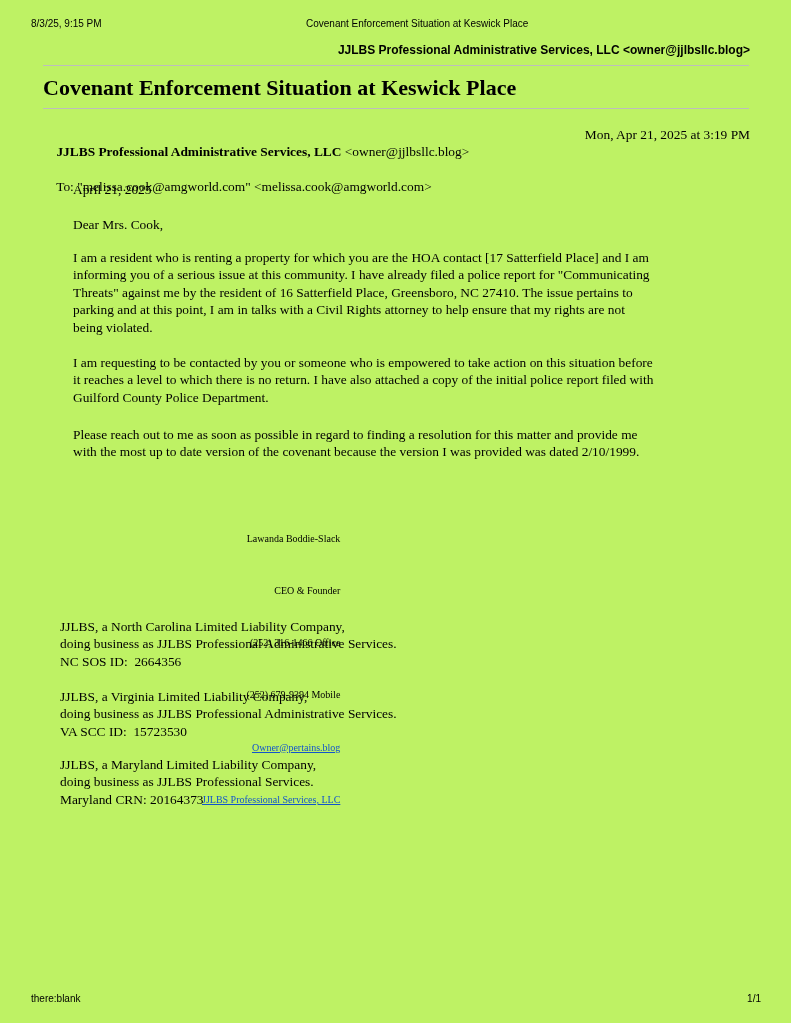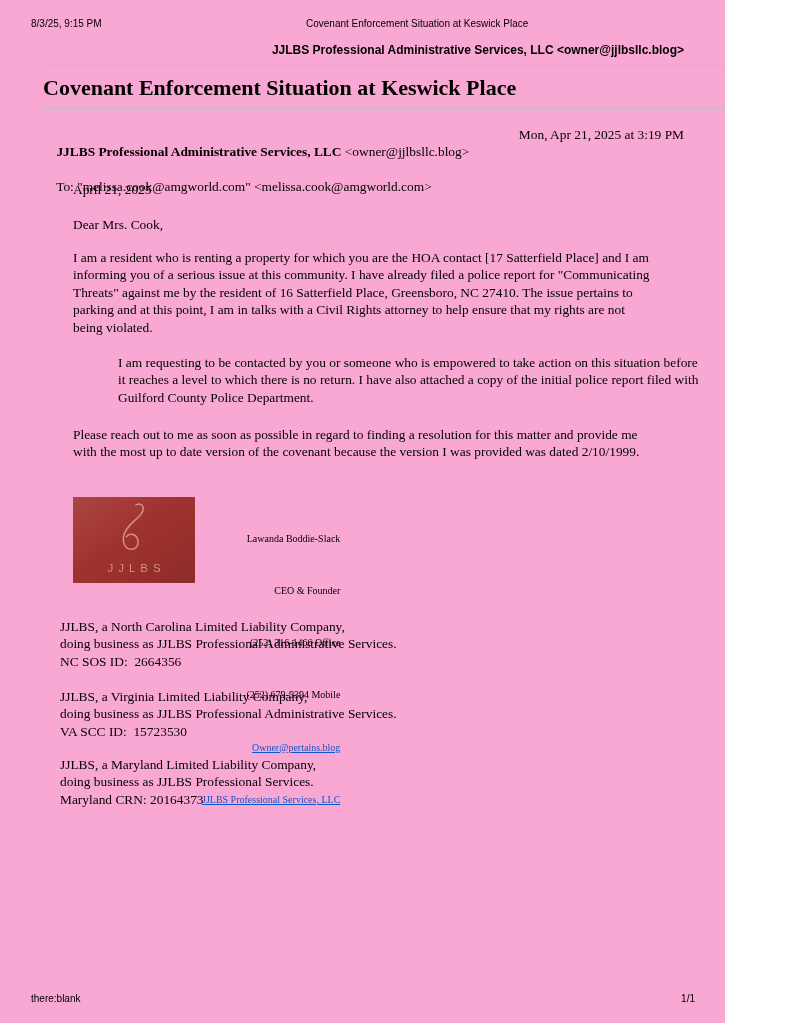--- a/index.html
+++ b/index.html
@@ -1,20 +1,20 @@
 <!DOCTYPE html>
 <html style="--logo-bg: #a0322e; --logo-accent: #d28f7c; --link-color: #1155cc;"><head>
 <meta charset="utf-8">
 <style>
   html,body { margin:0; padding:0; background:#ffffff; }
   .page {
     position: relative;
-    width: 725px;
+    width: 791px;
     height: 1023px;
-    background: #f9a8d4;
+    background: #bef264;
     overflow: hidden;
     font-family: "Liberation Serif", "DejaVu Serif", serif;
     color: #000000;
   }
   .sans  { font-family: "Liberation Sans", "DejaVu Sans", sans-serif; }
   .serif { font-family: "Liberation Serif", "DejaVu Serif", serif; }
   .abs   { position: absolute; }
 
   
   .print-small { font-size: 10px; line-height: 13px; color: #000; }
@@ -47,21 +47,21 @@
   .msg-head { font-size: 13.4px; line-height: 17.4px; white-space: pre; }
   .from-block { top: 126px; left: 43px; }
   .from-name  { font-weight: bold; }
   .msg-date   { top: 126px; right: 41px; }
 
   
   .body-text { font-size: 13.4px; line-height: 17.4px; white-space: pre; }
   .t-dateline   { top: 181px; left: 73px; }
   .t-salutation { top: 216px; left: 73px; }
   .t-para1      { top: 249px; left: 73px; }
-  .t-para2      { top: 354px; left: 73px; margin-left: 45px; }
+  .t-para2      { top: 354px; left: 73px; }
   .t-para3      { top: 426px; left: 73px; }
 
   
   .logo-box {
     top: 497px; left: 73px; width: 122px; height: 86px;
     background: var(--logo-bg, #a0322e);
     background-image: linear-gradient(145deg, rgba(255,255,255,0.10) 0%, rgba(255,255,255,0) 45%, rgba(0,0,0,0.12) 100%);
   }
   .logo-monogram { position:absolute; top: 4px; left: 0; width: 100%; height: 54px; display:flex; justify-content:center; }
   .logo-wordmark {
@@ -108,28 +108,20 @@
 informing you of a serious issue at this community. I have already filed a police report for "Communicating
 Threats" against me by the resident of 16 Satterfield Place, Greensboro, NC 27410. The issue pertains to
 parking and at this point, I am in talks with a Civil Rights attorney to help ensure that my rights are not
 being violated.</div>
   <div class="abs body-text t-para2">I am requesting to be contacted by you or someone who is empowered to take action on this situation before
 it reaches a level to which there is no return. I have also attached a copy of the initial police report filed with
 Guilford County Police Department.</div>
   <div class="abs body-text t-para3">Please reach out to me as soon as possible in regard to finding a resolution for this matter and provide me
 with the most up to date version of the covenant because the version I was provided was dated 2/10/1999.</div>
 
-  <div class="abs logo-box">
-    <div class="logo-monogram">
-      <svg width="40" height="54" viewBox="0 0 40 56" aria-hidden="true">
-        <path d="M22 4 C29 1 32 8 27 14 C21 21 13 25 10 34 C7 43 11 50 17 50 C23 50 26 44 23 38 C21 34 15 33 12 37" fill="none" stroke="var(--logo-accent, #d28f7c)" stroke-width="1.6" stroke-linecap="round"></path>
-      </svg>
-    </div>
-    <div class="logo-wordmark">JJLBS</div>
-  </div>
 
   <div class="abs sig-text">
     <span class="sig-line">Lawanda Boddie-Slack</span>
     <span class="sig-line">CEO &amp; Founder</span>
     <span class="sig-line">(252) 316-1466 Office</span>
     <span class="sig-line">(252) 679-9394 Mobile</span>
     <span class="sig-line"><a class="sig-link">Owner@pertains.blog</a></span>
     <span class="sig-line"><a class="sig-link">JJLBS Professional Services, LLC</a></span>
   </div>
 

